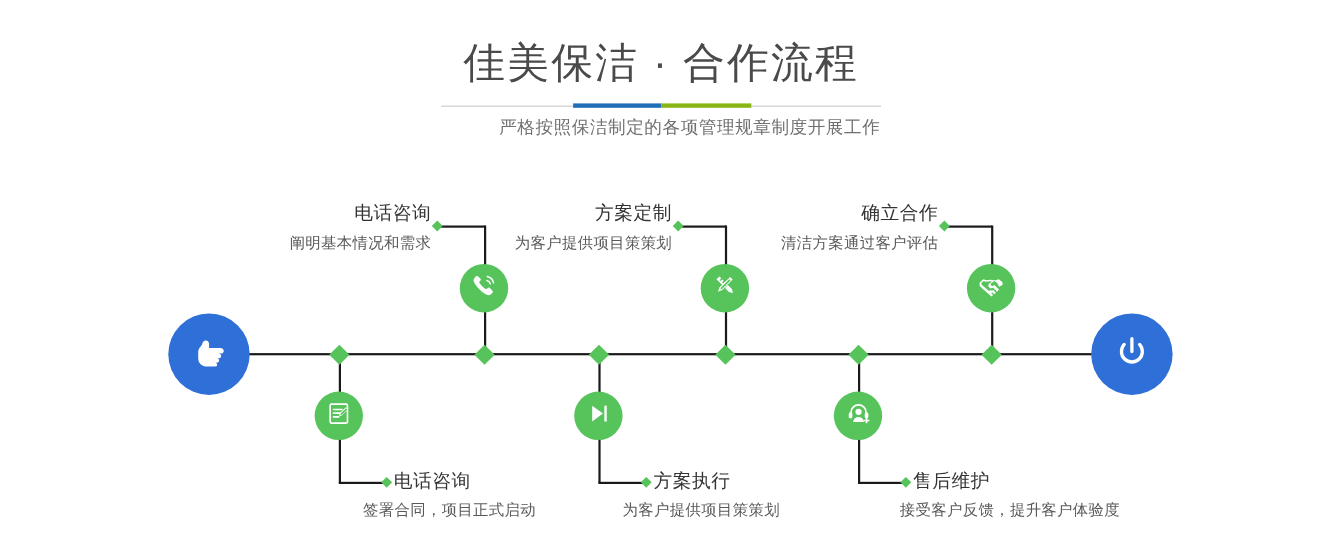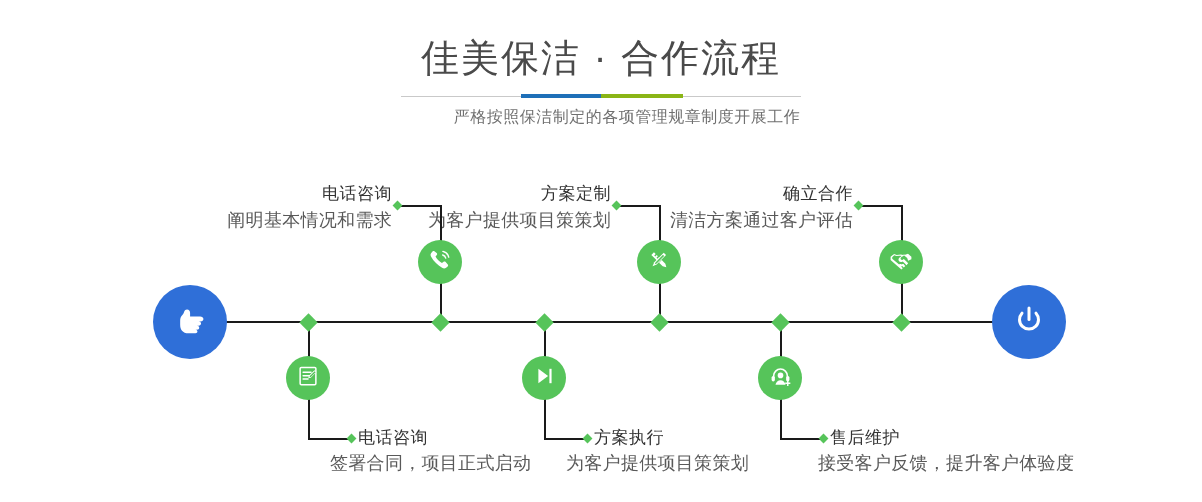--- a/index.html
+++ b/index.html
@@ -158,21 +158,21 @@
   .label-title {
     position: absolute;
     font-size: 17px;
     line-height: 22px;
     color: #333333;
     white-space: nowrap;
     letter-spacing: 0.5px;
   }
   .label-desc {
     position: absolute;
-    font-size: 18px;
+    font-size: 14px;
     line-height: 20px;
     color: #595959;
     white-space: nowrap;
     letter-spacing: 0.3px;
   }
   .label-title.ralign { text-align: right; }
   .label-desc.ralign  { text-align: right; }
 </style>
 </head>
 <body>

